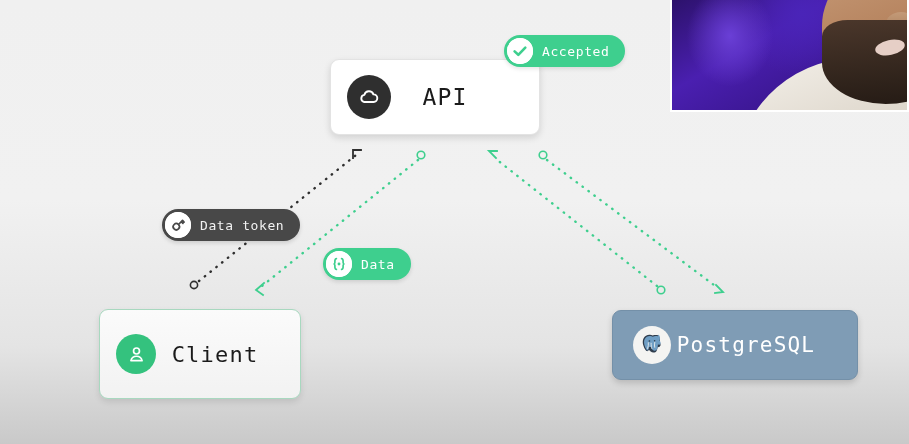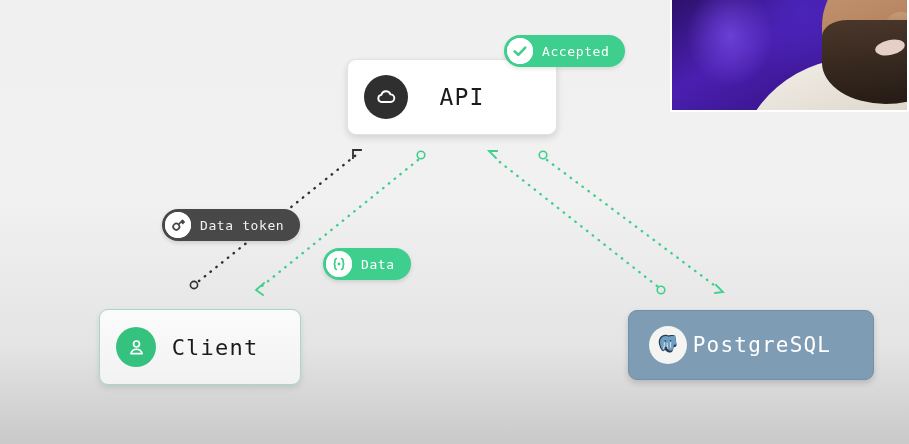--- a/index.html
+++ b/index.html
@@ -45,59 +45,59 @@
   }
   .node .node-label {
     flex: 1 1 auto;
     text-align: center;
     letter-spacing: 1.2px;
     white-space: nowrap;
   }
 
   
   #node-api {
-    left: 347px; top: 59px;
+    left: 330px; top: 59px;
     width: 210px; height: 76px;
     background: #ffffff;
     border: 1px solid #e3e3e3;
     box-shadow: 0 3px 7px rgba(0,0,0,0.13);
     padding: 0 14px 0 16px;
   }
   #node-api .node-icon {
     width: 44px; height: 44px;
     background: #2f2f2f;
   }
   #node-api .node-label {
     font-size: 23px;
     color: #1b1b1b;
     padding-right: 26px;
   }
 
   
   #node-client {
     left: 99px; top: 309px;
-    width: 202px; height: 76px;
+    width: 202px; height: 90px;
     background: linear-gradient(to bottom, #fbfbfb 0%, #f2f2f2 100%);
     border: 1px solid #a8d8bf;
     box-shadow: 0 3px 6px rgba(0,0,0,0.10);
     padding: 0 12px 0 16px;
   }
   #node-client .node-icon {
     width: 40px; height: 40px;
     background: #34c27e;
   }
   #node-client .node-label {
     font-size: 22px;
     color: #1b1b1b;
     padding-right: 14px;
   }
 
   
   #node-postgres {
-    left: 628px; top: 310px;
+    left: 612px; top: 310px;
     width: 246px; height: 70px;
     background: #7f9cb5;
     border: 1px solid #7490a8;
     box-shadow: 0 3px 6px rgba(0,0,0,0.16);
     padding: 0 24px 0 20px;
   }
   #node-postgres .node-icon {
     width: 38px; height: 38px;
     background: #f4f4f2;
     overflow: hidden;

